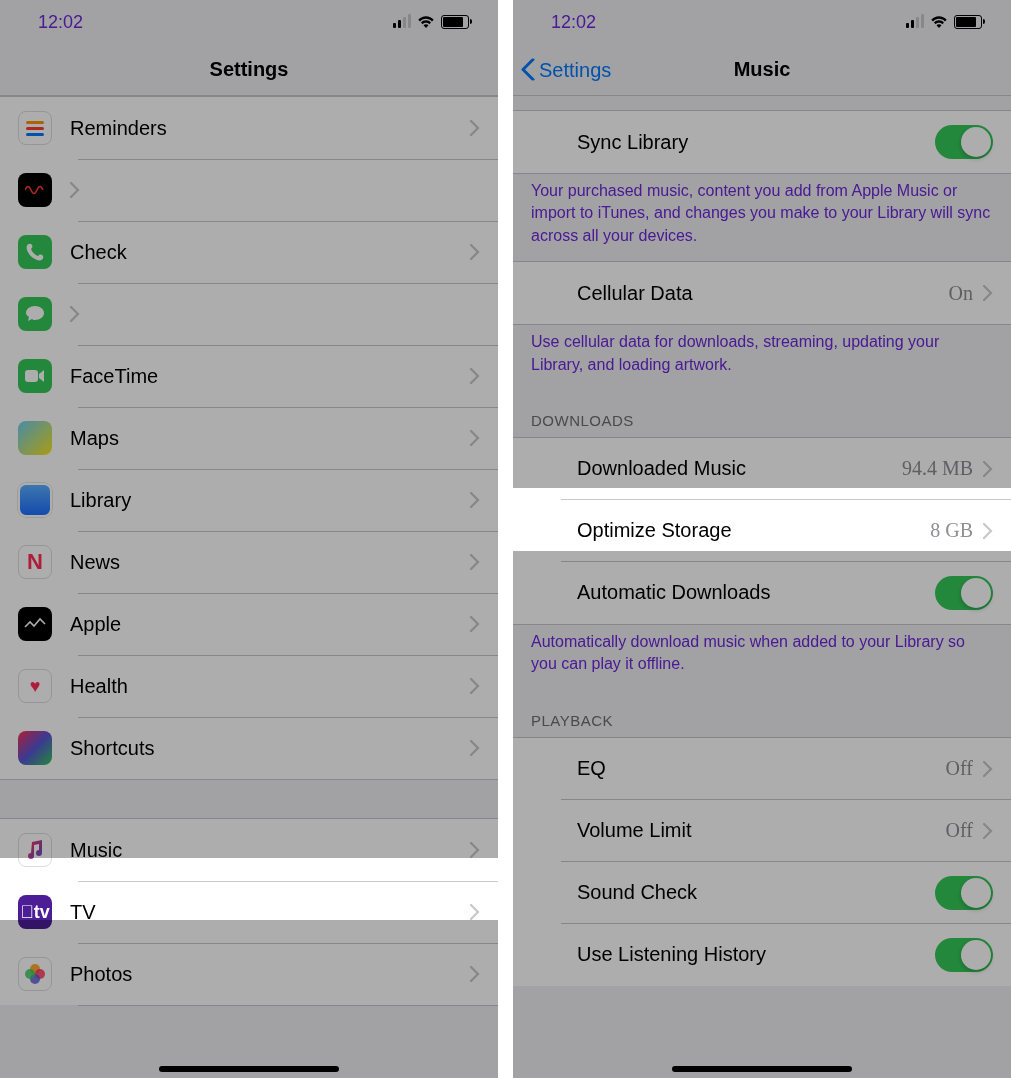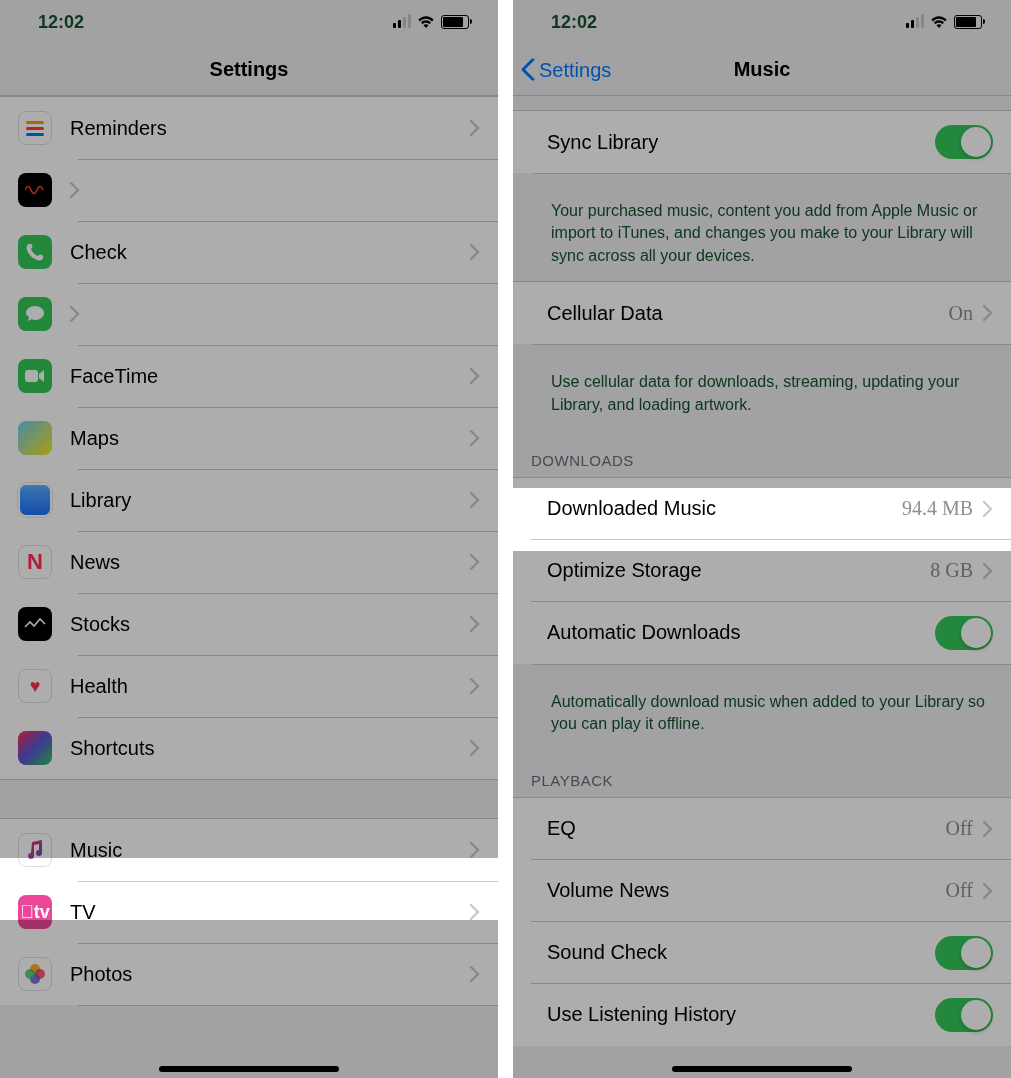--- a/index.html
+++ b/index.html
@@ -4,21 +4,21 @@
 <style>
   * { box-sizing: border-box; margin: 0; padding: 0; }
   html, body { width: 1011px; height: 1078px; font-family: -apple-system, Helvetica, Arial, sans-serif; background: #fff; }
   .wrap { display: flex; width: 1011px; height: 1078px; background: #fff; }
   .phone { position: relative; height: 100%; background: #efeff4; overflow: hidden; }
   .phone.left { width: 498px; }
   .divider-gap { width: 15px; background: #fff; height: 100%; }
   .phone.right { width: 498px; }
 
   
-  .status { height: 44px; display: flex; align-items: center; justify-content: space-between; padding: 0 29px 0 38px; font-size: 18px; font-weight: 700; color: #14532d; }
+  .status { height: 44px; display: flex; align-items: center; justify-content: space-between; padding: 0 29px 0 38px; font-size: 18px; font-weight: 400; color: #6d28d9; }
   .status .icons { display: flex; align-items: center; gap: 6px; }
   .sig-bars { display: inline-flex; align-items: flex-end; gap: 2px; height: 12px; }
   .sig-bars span { width: 3px; background: #000; border-radius: 1px; }
   .sig-bars span:nth-child(1){height:5px;}
   .sig-bars span:nth-child(2){height:8px;}
   .sig-bars span:nth-child(3){height:11px; background:#c7c7cc;}
   .sig-bars span:nth-child(4){height:14px; background:#c7c7cc;}
   .wifi { width:18px; height:14px; }
   .batt { width: 28px; height: 14px; border: 1.5px solid #000; border-radius: 3px; position: relative; }
   .batt::after { content:""; position:absolute; right:-4px; top:3px; width:2.5px; height:5px; background:#000; border-radius: 0 2px 2px 0; }
@@ -35,58 +35,58 @@
   .row .sep { position:absolute; left:78px; right:0; bottom:0; height:0.5px; background:#c8c7cc; }
   .row.noicon .sep { left: 18px; }
   .row .icon { width: 34px; height: 34px; border-radius: 8px; margin-right: 18px; flex-shrink: 0; display: flex; align-items: center; justify-content: center; font-size: 18px; color: #fff; }
   .row .label { font-size: 20px; color: #000; flex: 1; }
   .row .value { font-size: 20px; color: #8e8e93; margin-right: 10px; font-family: Liberation Serif, serif; }
   .row .chev { color: #c7c7cc; }
   .row .chev svg { width: 10px; height: 16px; display:block; }
 
   .group-gap { height: 40px; background: #efeff4; border-top: 0.5px solid #c8c7cc; border-bottom: 0.5px solid #c8c7cc; }
 
-  .footer-text { padding: 26px 18px 14px; font-size: 16px; line-height: 1.4; color: #14532d; background: #efeff4; margin-left: 20px; }
+  .footer-text { padding: 6px 18px 14px; font-size: 16px; line-height: 1.4; color: #6d28d9; background: #efeff4; }
   .header-text { padding: 22px 18px 8px; font-size: 15px; letter-spacing: 0.5px; color: #6d6d72; background: #efeff4; text-transform: uppercase; border-bottom: 0.5px solid #c8c7cc; }
   .footer-text.bordered-top { border-top: 0.5px solid #c8c7cc; }
 
   
   .toggle { width: 58px; height: 34px; border-radius: 17px; position: relative; flex-shrink: 0; }
   .toggle.on { background: #34c759; }
   .toggle .knob { position: absolute; top: 2px; width: 30px; height: 30px; background: #fff; border-radius: 50%; box-shadow: 0 2px 4px rgba(0,0,0,0.2); }
   .toggle.on .knob { right: 2px; }
 
   
   .dim-overlay { position: absolute; background: rgba(0,0,0,0.32); pointer-events: none; z-index: 50; }
   .phone.left .ov-top { left:0; right:0; top:0; height: 858px; }
   .phone.left .ov-bot { left:0; right:0; top: 920px; bottom:0; }
   .phone.right .ov-top { left:0; right:0; top:0; height: 488px; }
   .phone.right .ov-bot { left:0; right:0; top: 551px; bottom:0; }
 
   .home-ind { position: absolute; bottom: 6px; left: 50%; transform: translateX(-50%); width: 180px; height: 6px; border-radius: 3px; background: #000; z-index: 60; }
 
   
-  .row.noicon { padding-left: 34px; }
+  .row.noicon { padding-left: 34px; margin-left: 30px; }
 
   .top-border { border-top: 0.5px solid #c8c7cc; }
 
   
   .ic-reminders { background: #fff; border: 0.5px solid #ddd; }
   .ic-voicememos { background: #000; }
   .ic-phone { background: #34c759; }
   .ic-messages { background: #34c759; }
   .ic-facetime { background: #34c759; }
   .ic-maps { background: linear-gradient(135deg,#6ccff6,#f8e71c); }
   .ic-safari { background: linear-gradient(#5ab0ff,#1e6fff); border-radius:50%; border:2px solid #fff; box-shadow:0 0 0 0.5px #ccc; }
   .ic-news { background: #fff; color:#ff2d55; border:0.5px solid #ddd; }
   .ic-stocks { background: #000; }
   .ic-health { background: #fff; border:0.5px solid #ddd; }
   .ic-shortcuts { background: linear-gradient(135deg,#ff2d55,#5856d6,#34c759); }
   .ic-music { background: #fff; border:0.5px solid #ddd; }
-  .ic-tv { background: #ec4899; font-size:11px; font-weight:600; }
+  .ic-tv { background: #4c1d95; font-size:11px; font-weight:600; }
   .ic-photos { background: #fff; border:0.5px solid #ddd; }
 
   .ic-reminders .d { display:flex; flex-direction:column; gap:3px;}
   .ic-reminders .d span{ width:18px; height:3px; border-radius:2px;}
   .ic-reminders .d span:nth-child(1){background:#ff9500;}
   .ic-reminders .d span:nth-child(2){background:#ff3b30;}
   .ic-reminders .d span:nth-child(3){background:#007aff;}
 </style>
 </head>
 <body>
@@ -218,21 +218,21 @@
             </svg>
           </span>
         <div class="sep"></div>
       </div>
       <div class="row">
         <div class="icon ic-stocks">
             <svg width="22" height="14" viewBox="0 0 22 14">
               <path d="M1 10 L6 5 L10 9 L16 2 L21 7" stroke="#fff" stroke-width="1.6" fill="none"></path>
             </svg>
           </div>
-        <span class="label">Stocks</span>
+        <span class="label">Apple</span>
         <span class="chev">
             <svg viewBox="0 0 10 16">
               <path d="M1 1 L8 8 L1 15" stroke="#c7c7cc" stroke-width="2.2" fill="none" stroke-linecap="round"></path>
             </svg>
           </span>
         <div class="sep"></div>
       </div>
       <div class="row">
         <div class="icon ic-health">
             <span style="color:#ff2d55;font-size:18px;">♥</span>
@@ -406,21 +406,21 @@
         <span class="label">EQ</span>
         <span class="value">Off</span>
         <span class="chev">
             <svg viewBox="0 0 10 16">
               <path d="M1 1 L8 8 L1 15" stroke="#c7c7cc" stroke-width="2.2" fill="none" stroke-linecap="round"></path>
             </svg>
           </span>
         <div class="sep"></div>
       </div>
       <div class="row noicon">
-        <span class="label">Volume News</span>
+        <span class="label">Volume Limit</span>
         <span class="value">Off</span>
         <span class="chev">
             <svg viewBox="0 0 10 16">
               <path d="M1 1 L8 8 L1 15" stroke="#c7c7cc" stroke-width="2.2" fill="none" stroke-linecap="round"></path>
             </svg>
           </span>
         <div class="sep"></div>
       </div>
       <div class="row noicon">
         <span class="label">Sound Check</span>

